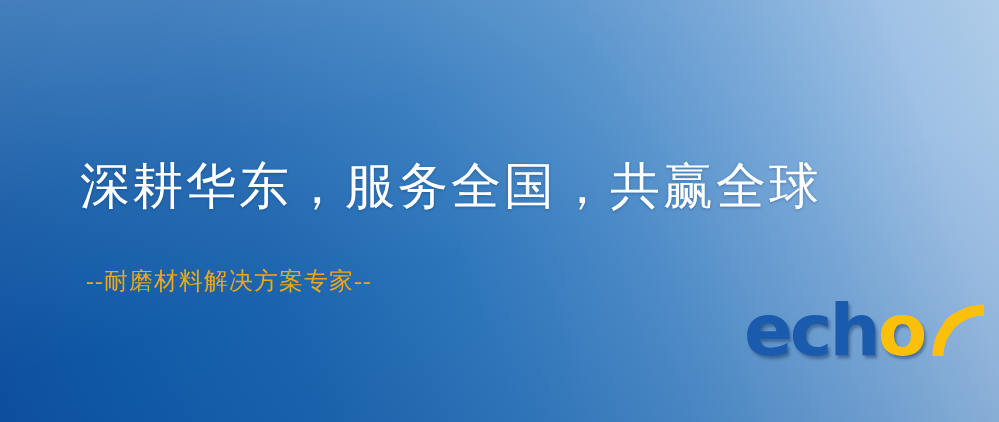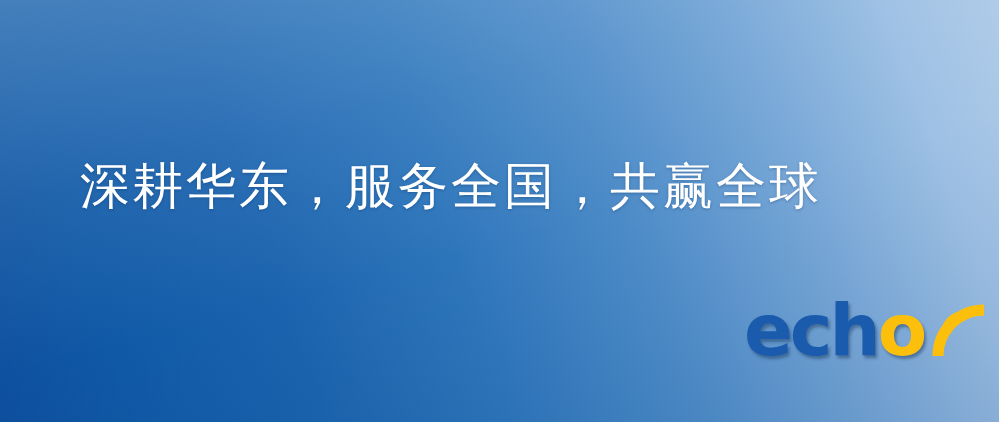--- a/index.html
+++ b/index.html
@@ -129,20 +129,21 @@
 </head>
 <body>
 
 <div id="banner">
 
   <div id="banner-bg"></div>
   <div id="banner-bg-overlay"></div>
 
   <div id="headline">深耕华东，服务全国，共赢全球</div>
 
+  <div id="subtitle">--耐磨材料解决方案专家--</div>
 
   <div id="logo">
 
     <div id="logo-wordmark"><span>ech</span><span class="echo-o">o</span></div>
 
     <svg id="logo-waves" viewBox="0 0 74 70">
       <g fill="none" stroke="#fcc00c" stroke-linecap="butt">
         <path d="M 16 62 A 46 46 0 0 1 62 16" stroke-width="11"></path>
         <path d="M 34 66 A 32 32 0 0 1 66 34" stroke-width="0"></path>
       </g>

